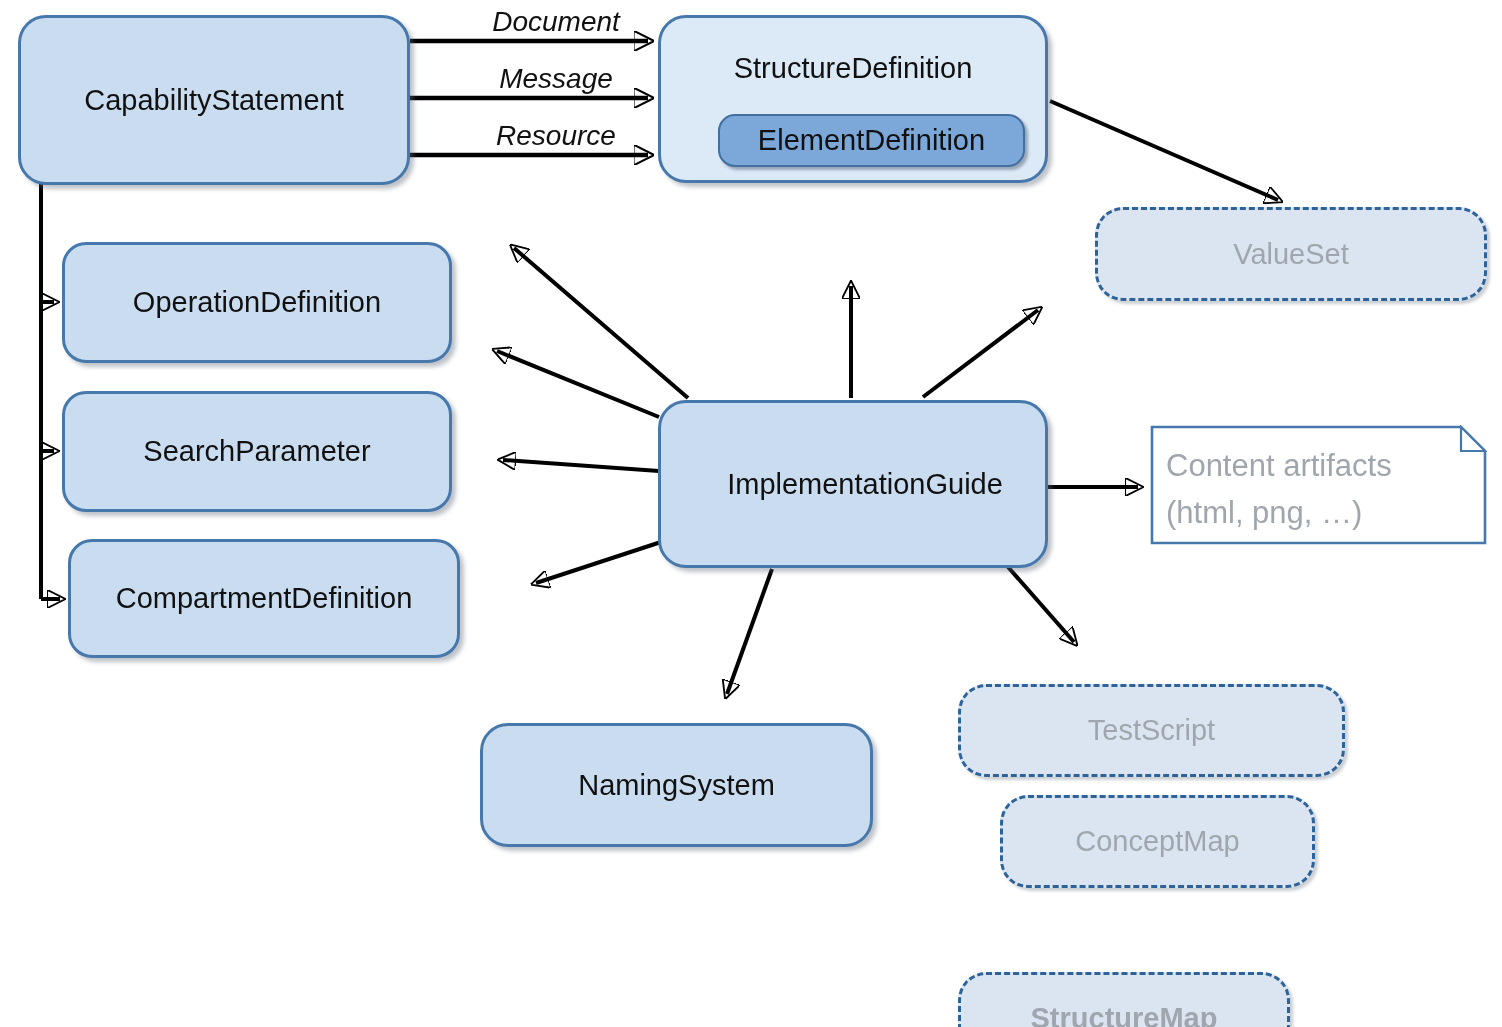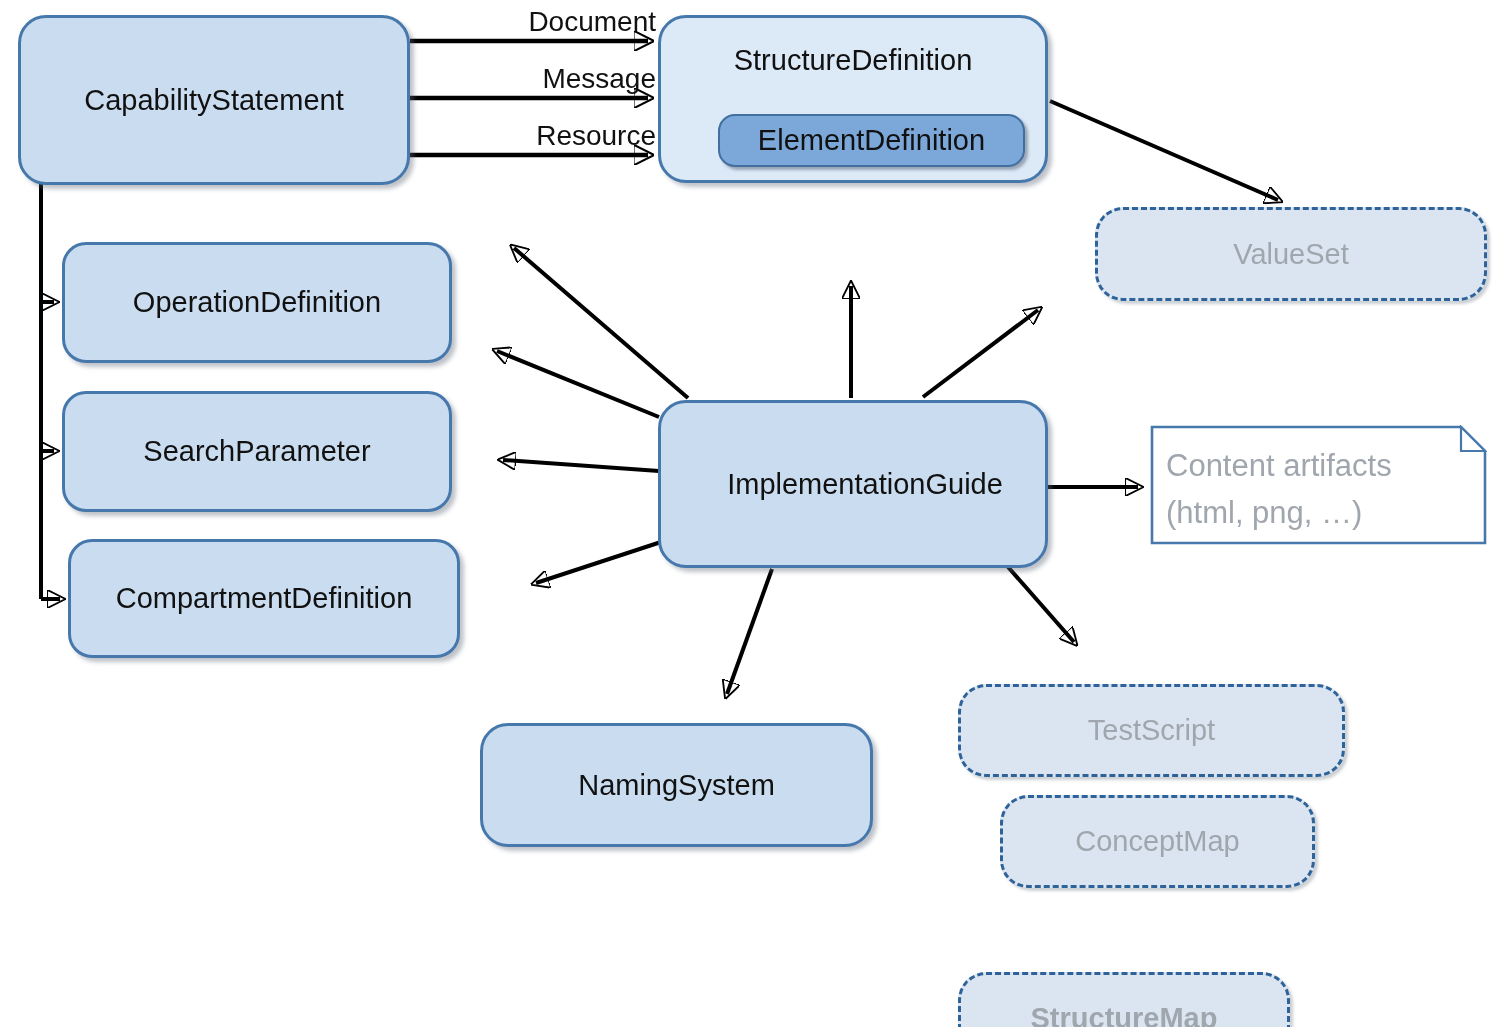--- a/index.html
+++ b/index.html
@@ -32,21 +32,21 @@
     border:3px solid var(--node-border);
     border-radius:28px;
     box-shadow:4px 4px 4px rgba(95,105,120,.40);
     font-size:29px;
     color:var(--text-color);
     text-align:center;
   }
   .node--light{
     background:var(--node-fill-light);
     align-items:flex-start;
-    padding-top:26px;
+    padding-top:34px;
   }
   .node--inner{
     background:var(--inner-fill);
     border:2.5px solid var(--inner-border);
     border-radius:10px;
     box-shadow:3px 3px 3px rgba(70,85,105,.45);
     font-size:29px;
   }
   .node--dashed{
     background:var(--dashed-fill);
@@ -68,24 +68,25 @@
     left:16px;top:17px;
     font-size:31px;
     line-height:47px;
     color:var(--muted-text);
     text-align:left;
     white-space:nowrap;
   }
   .edge-label{
     position:absolute;
     width:240px;
-    left:416px;
-    text-align:right;
+    left:436px;
+    text-align:center;
     font-size:28px;
     color:var(--text-color);
+    font-style:italic;
   }
   #arrow-layer{position:absolute;left:0;top:0;width:1502px;height:1027px;pointer-events:none;}
   #arrow-layer line, #arrow-layer path{stroke:var(--arrow-color);fill:none;}
 </style>
 </head>
 <body>
 
 <div id="canvas">
 
   <svg id="arrow-layer" viewBox="0 0 1502 1027">

